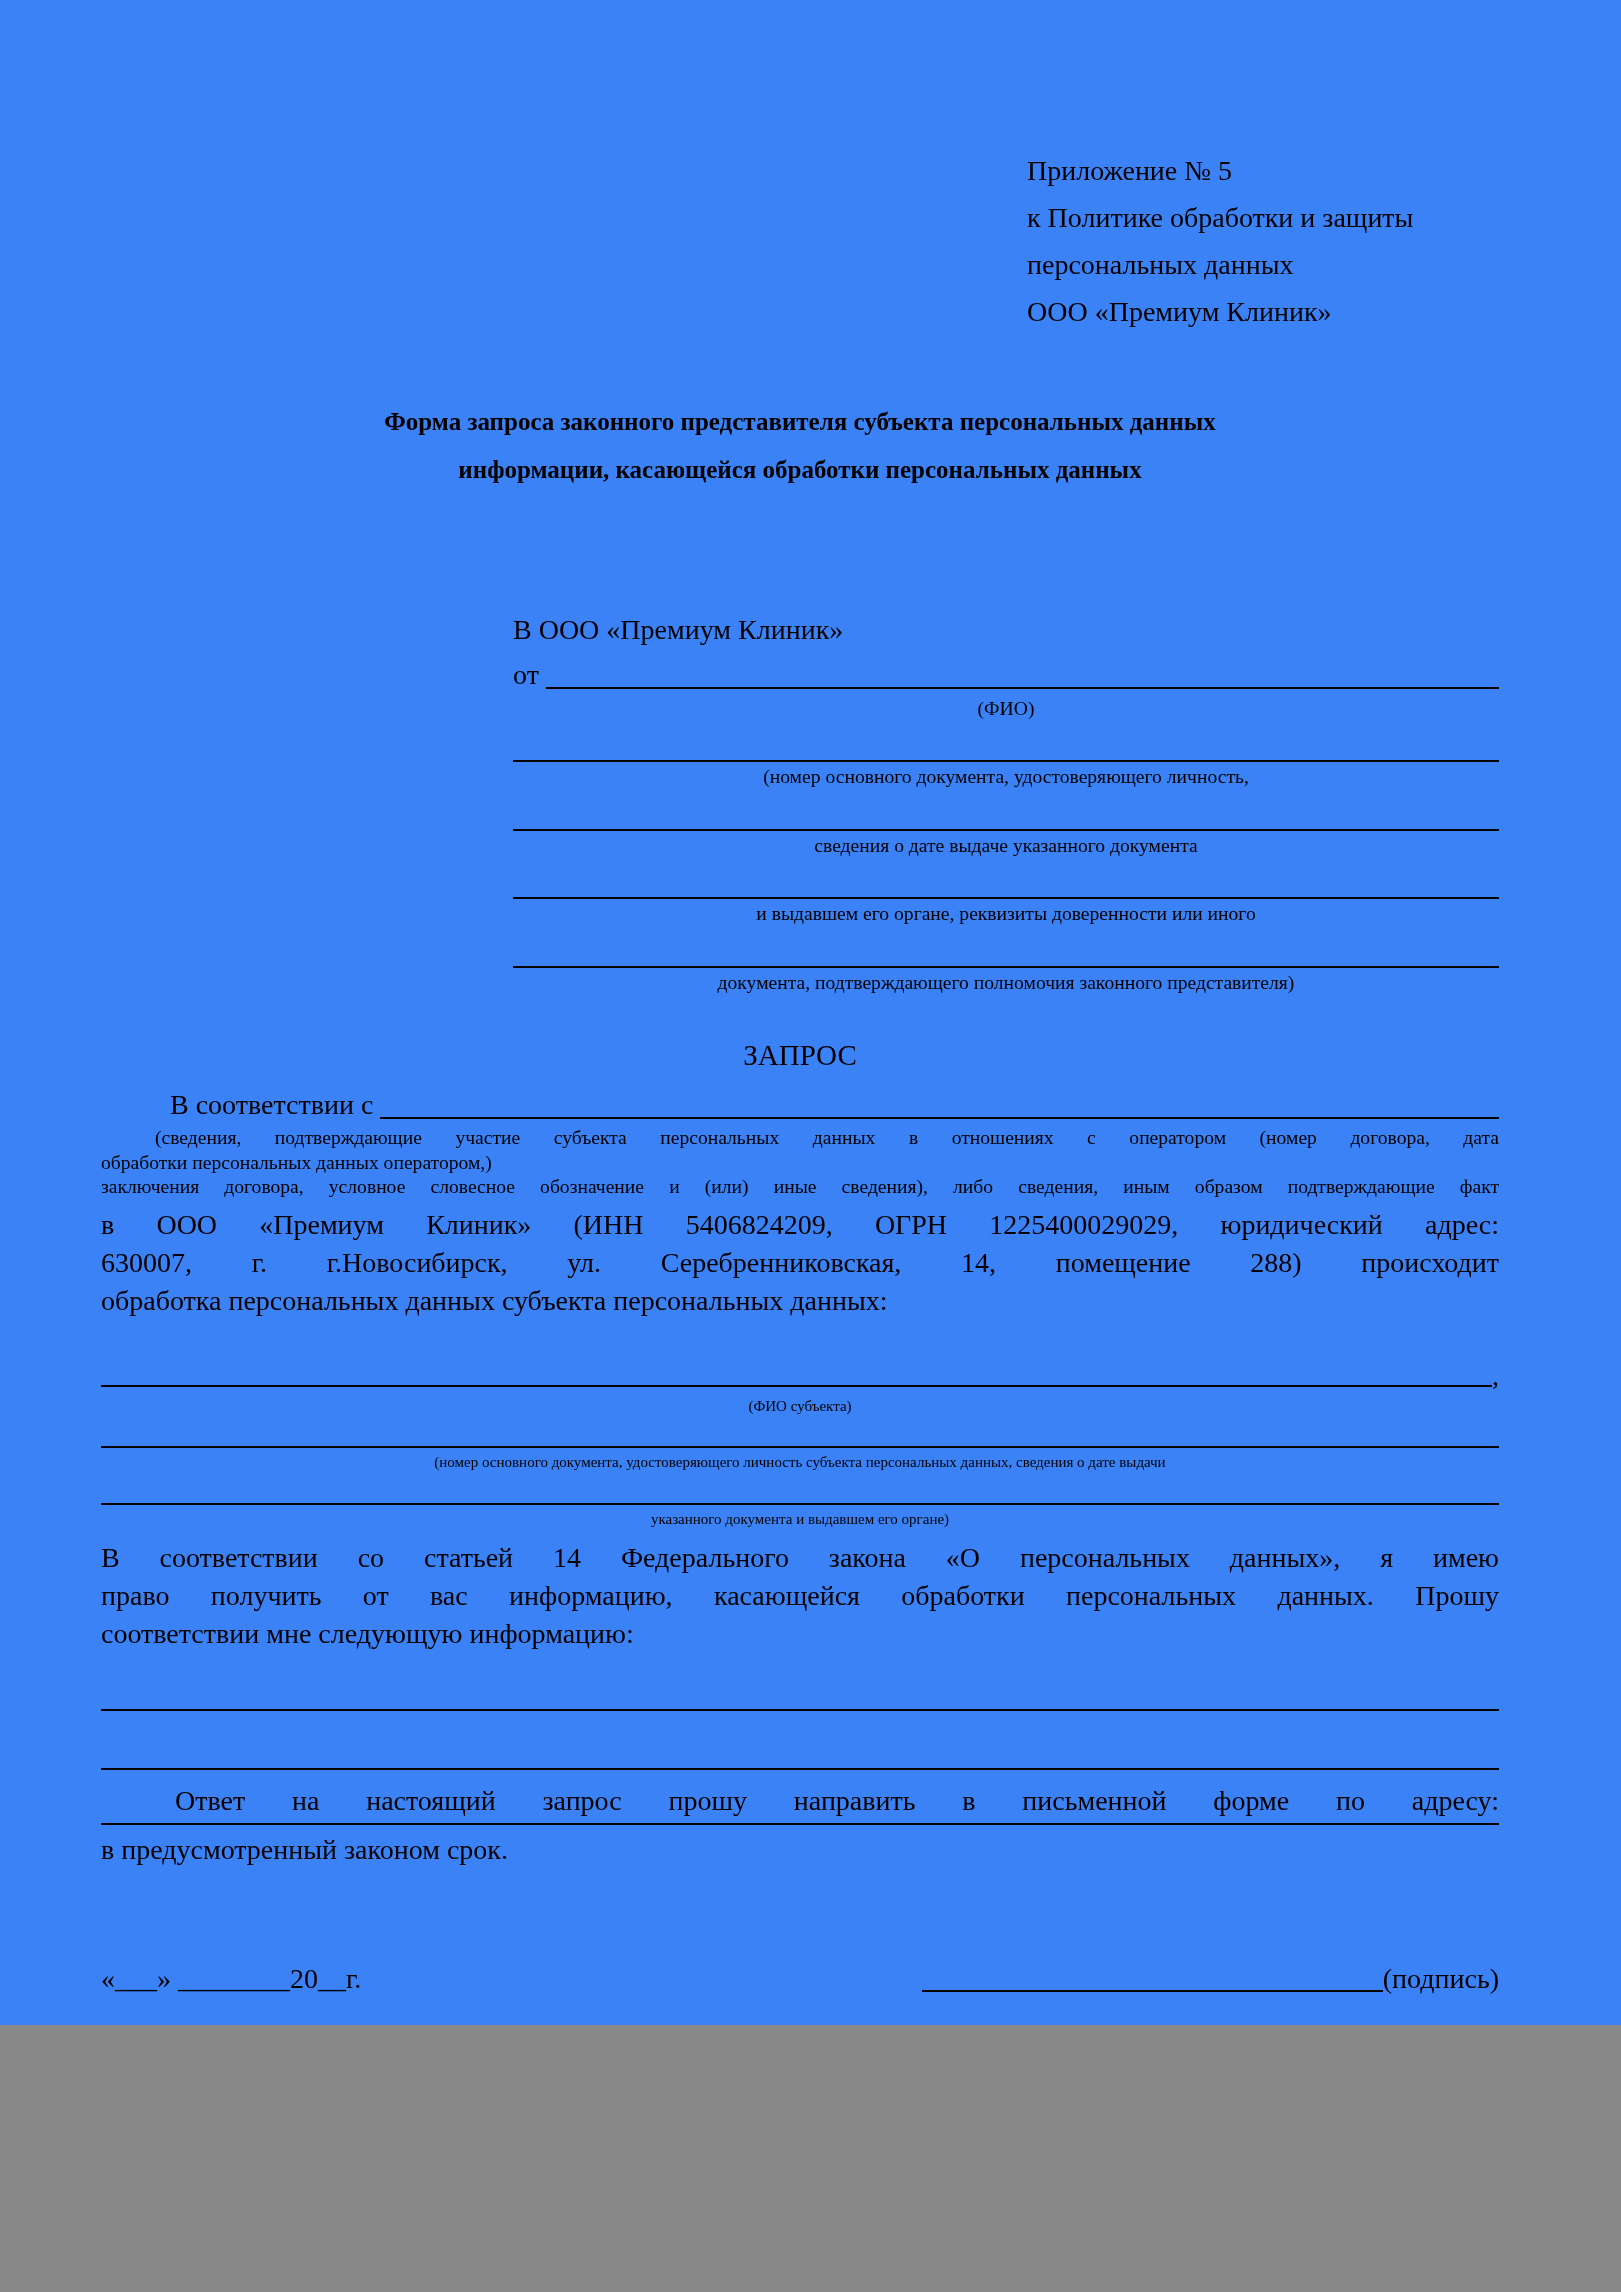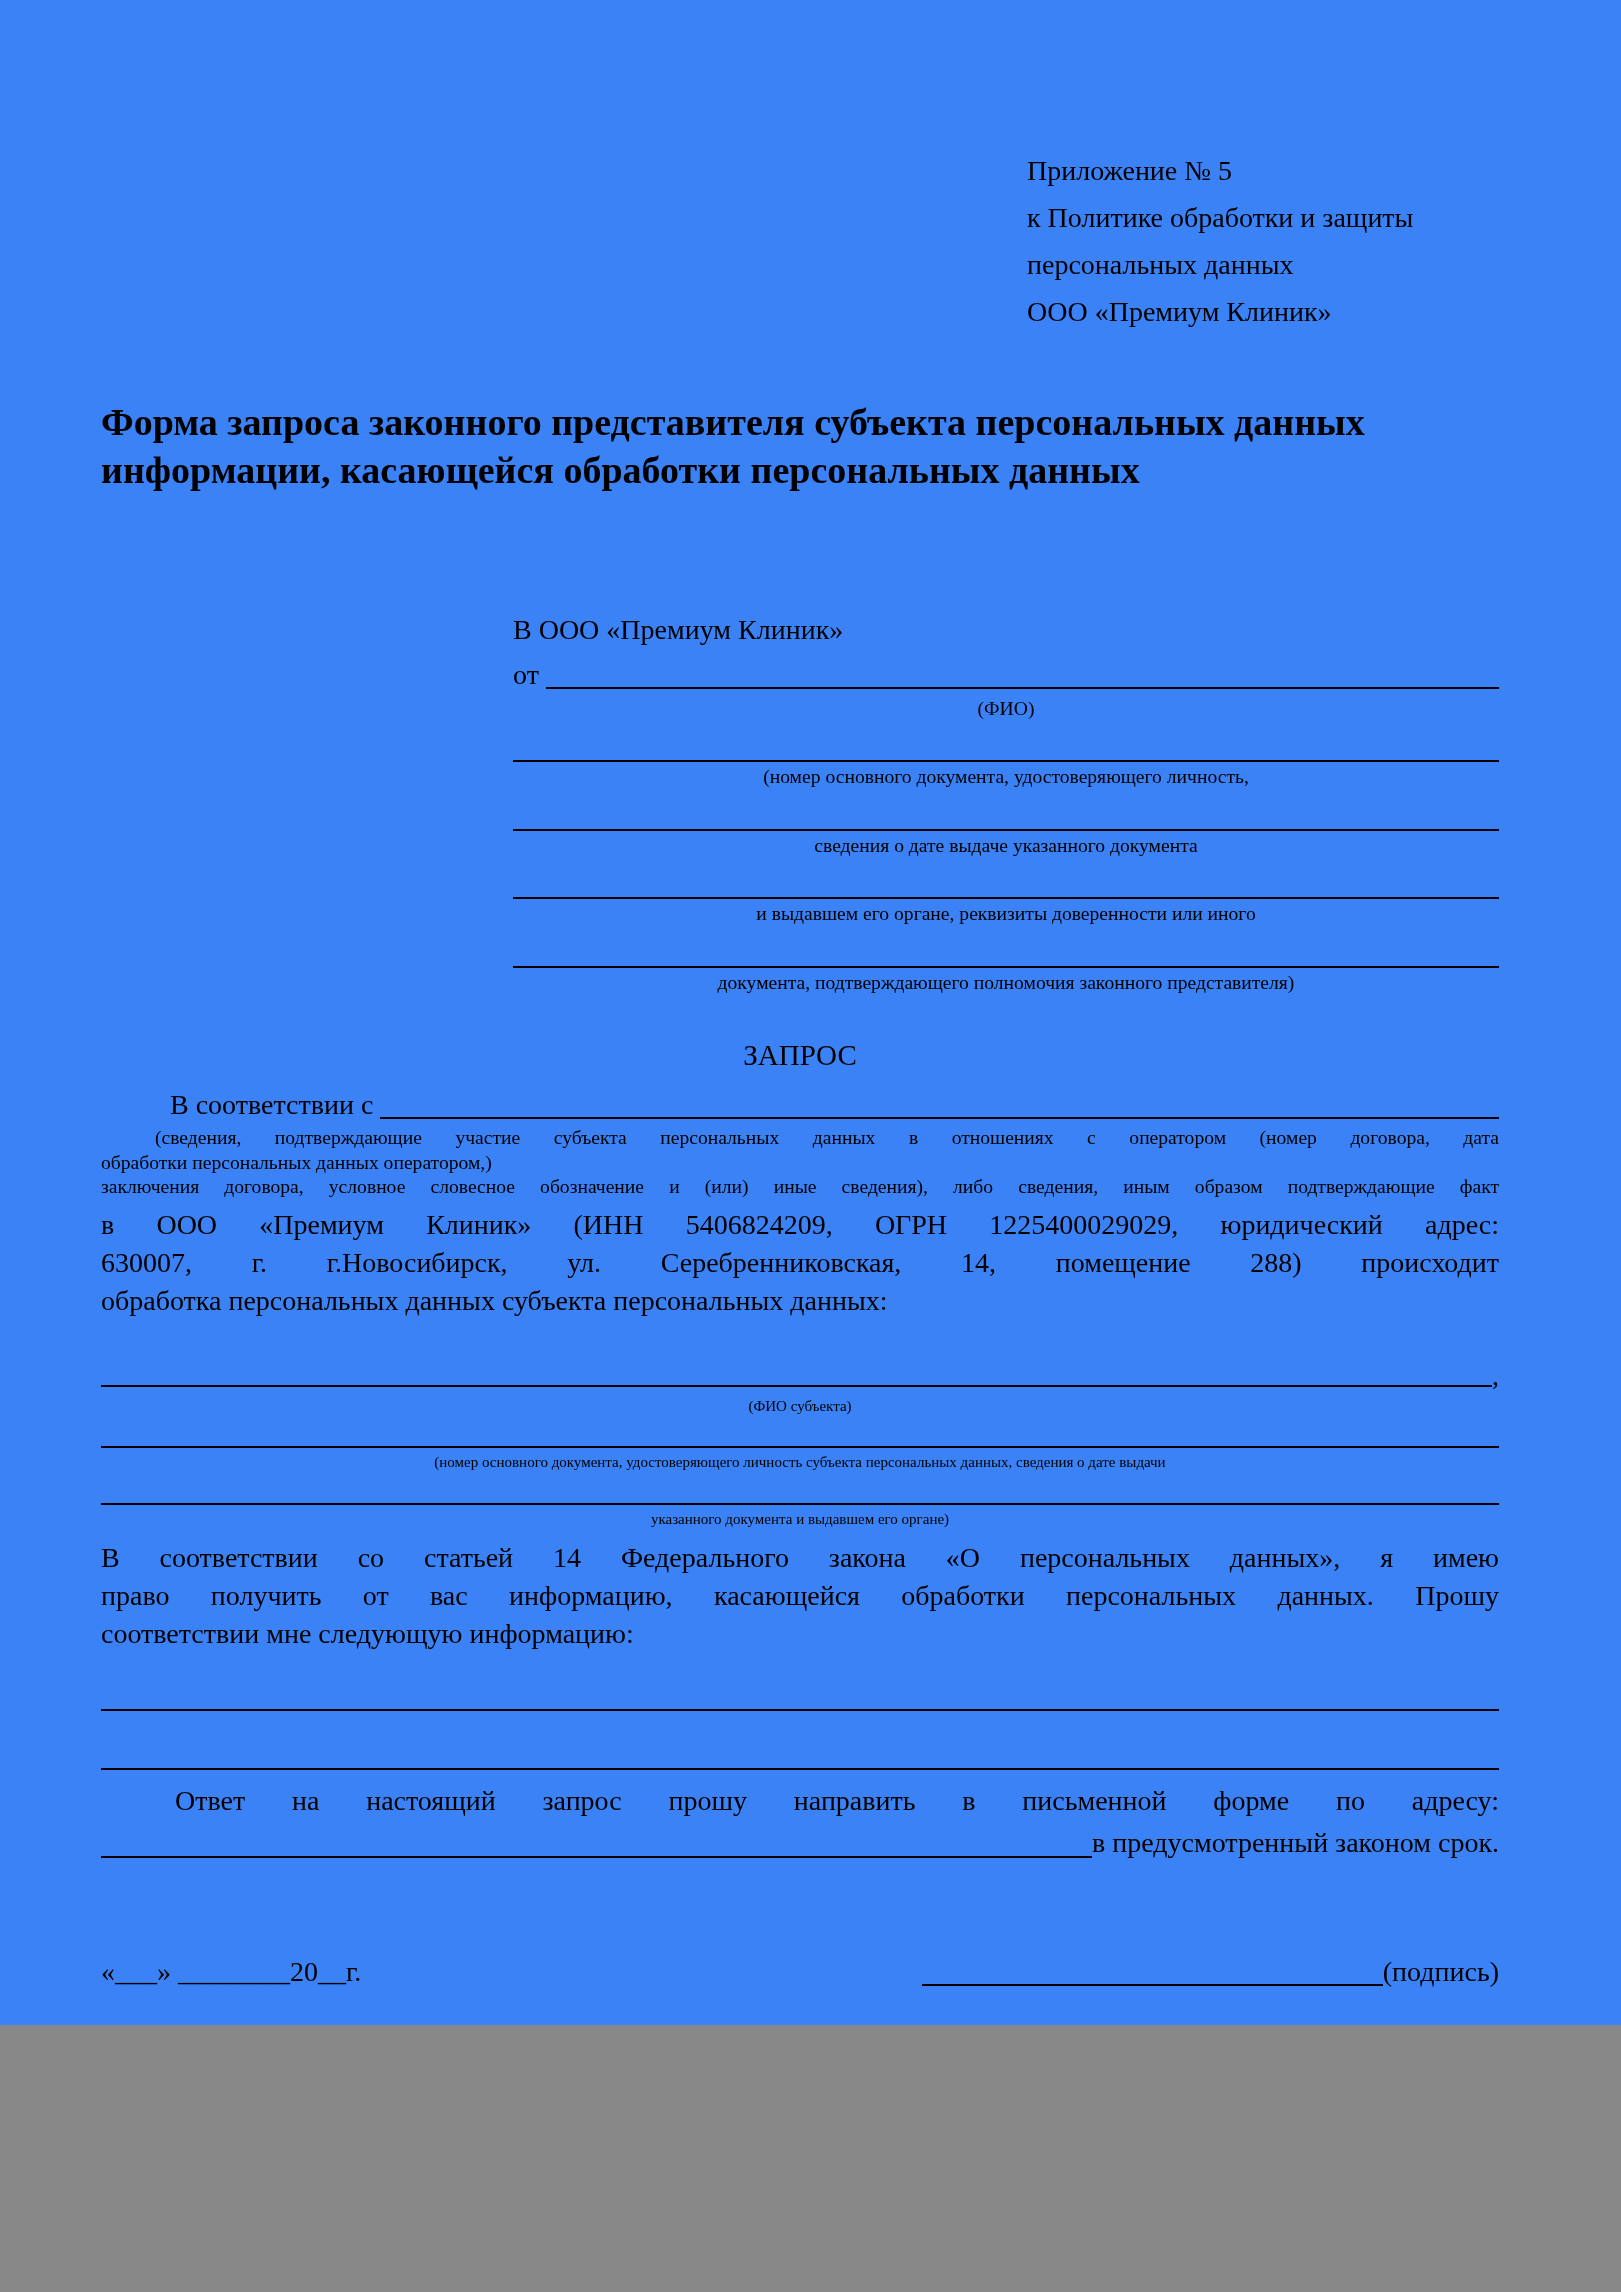--- a/index.html
+++ b/index.html
@@ -10,21 +10,21 @@
     background:#3b82f6;
     color:#000;
     font-family:"Liberation Serif","DejaVu Serif",serif;
     box-sizing:border-box;
     padding:147px 122px 0 101px;
     overflow:hidden;
   }
   
   .appendix{margin-left:926px;font-size:28px;line-height:47px;}
   
-  .doc-title{margin-top:63px;text-align:left;font-weight:bold;font-size:38px;line-height:48px;}
+  .doc-title{margin-top:63px;text-align:center;font-weight:bold;font-size:25px;line-height:48px;}
   
   .addressee{margin-top:116px;margin-left:412px;font-size:28px;line-height:39px;}
   .from-row{display:flex;align-items:flex-end;margin-top:5.9px;}
   .from-row .label{white-space:pre;}
   .fill{flex:1 1 auto;border-bottom:2.9px solid #000;margin-bottom:4.9px;}
   .cap{font-size:19.6px;line-height:25.5px;text-align:center;margin-top:2px;}
   .rule{height:0;border-bottom:2.9px solid #000;margin-top:39px;}
   
   .request-heading{margin-top:41px;text-align:center;font-size:29px;line-height:39px;}
   .intro-row{display:flex;align-items:flex-end;margin-top:9.8px;font-size:28px;line-height:39px;}
@@ -39,21 +39,21 @@
   .para .pline.indent{text-indent:74px;}
   .fill-row{display:flex;align-items:flex-end;font-size:28px;line-height:33px;}
   .fill-row .tail{white-space:pre;}
   .rule-full{height:0;border-bottom:2.9px solid #000;}
   .mt40{margin-top:39px;}
   .mt28{margin-top:27.4px;}
   .mt57{margin-top:56px;}
   .mt58{margin-top:57px;}
   .mt12{margin-top:11.8px;}
   .cap-wide{font-size:15px;line-height:25.5px;text-align:center;margin-top:2px;}
-  .response-row{display:flex;align-items:flex-end;font-size:28px;line-height:39px;margin-top:3.9px;}
+  .response-row{display:flex;font-size:28px;line-height:39px;margin-top:3.9px;flex-direction:column;}
   
   .footer-row{display:flex;justify-content:space-between;align-items:flex-end;margin-top:90px;font-size:28px;line-height:39px;}
   .sig-group{display:flex;align-items:flex-end;}
   .sig-line{width:461px;border-bottom:2.9px solid #000;margin-bottom:5.9px;}
   .sig-cap{white-space:pre;}
 </style>
 </head>
 <body>
 
 <div class="page">

